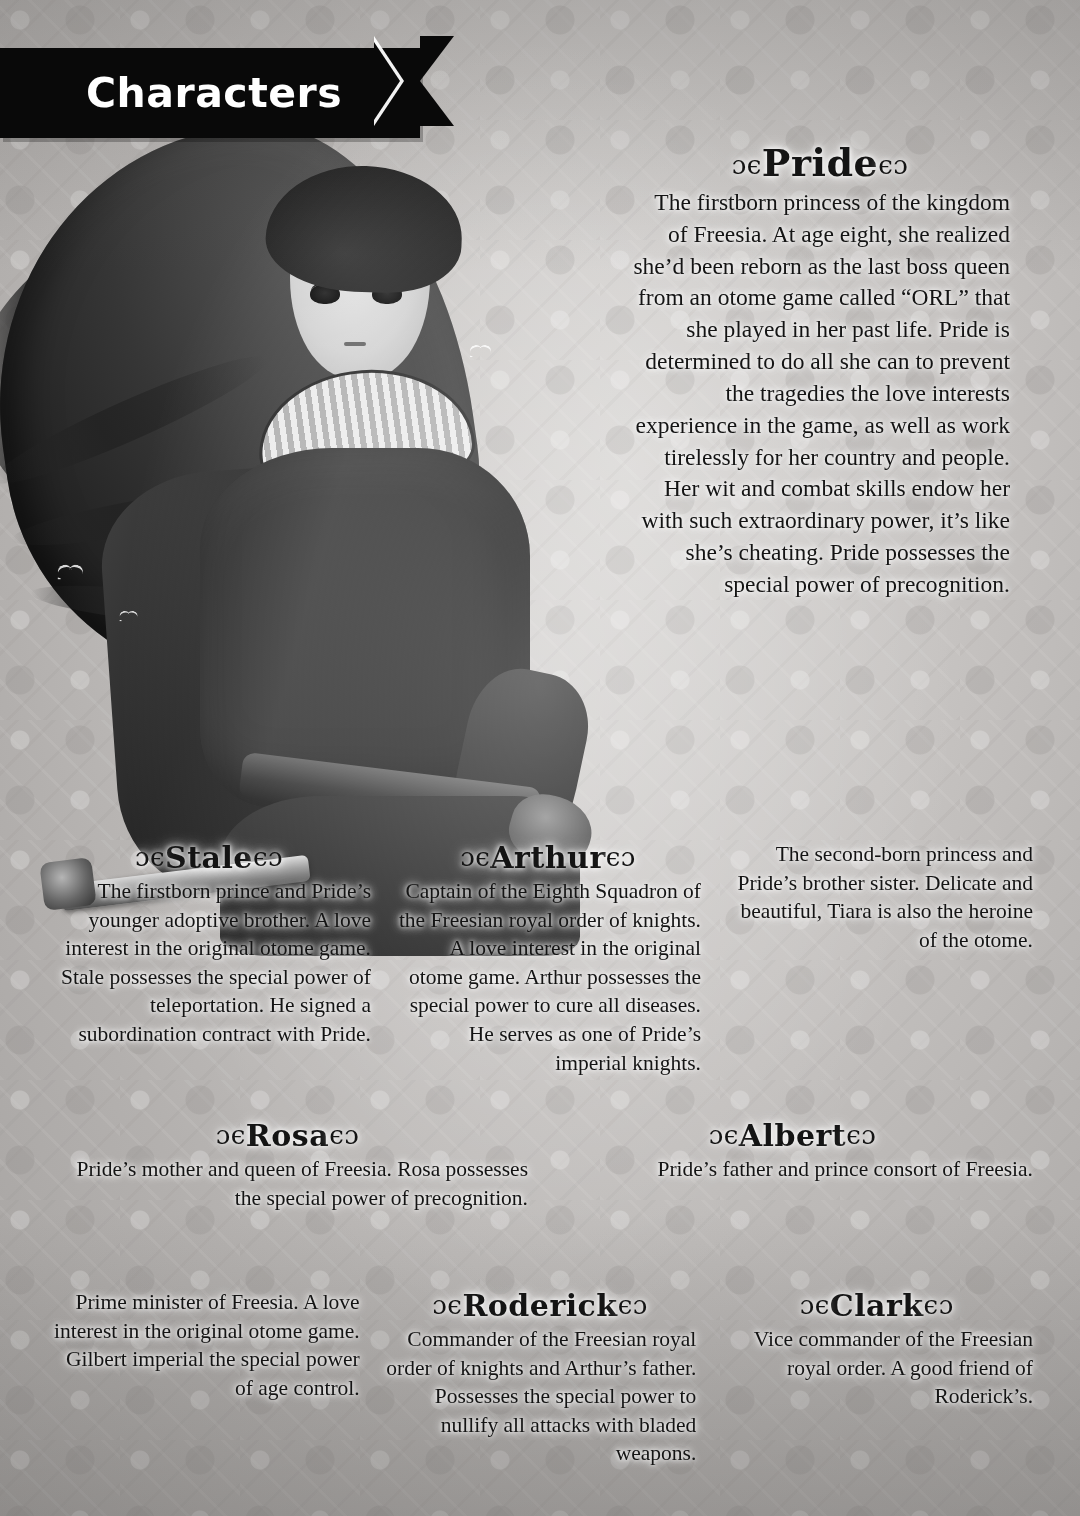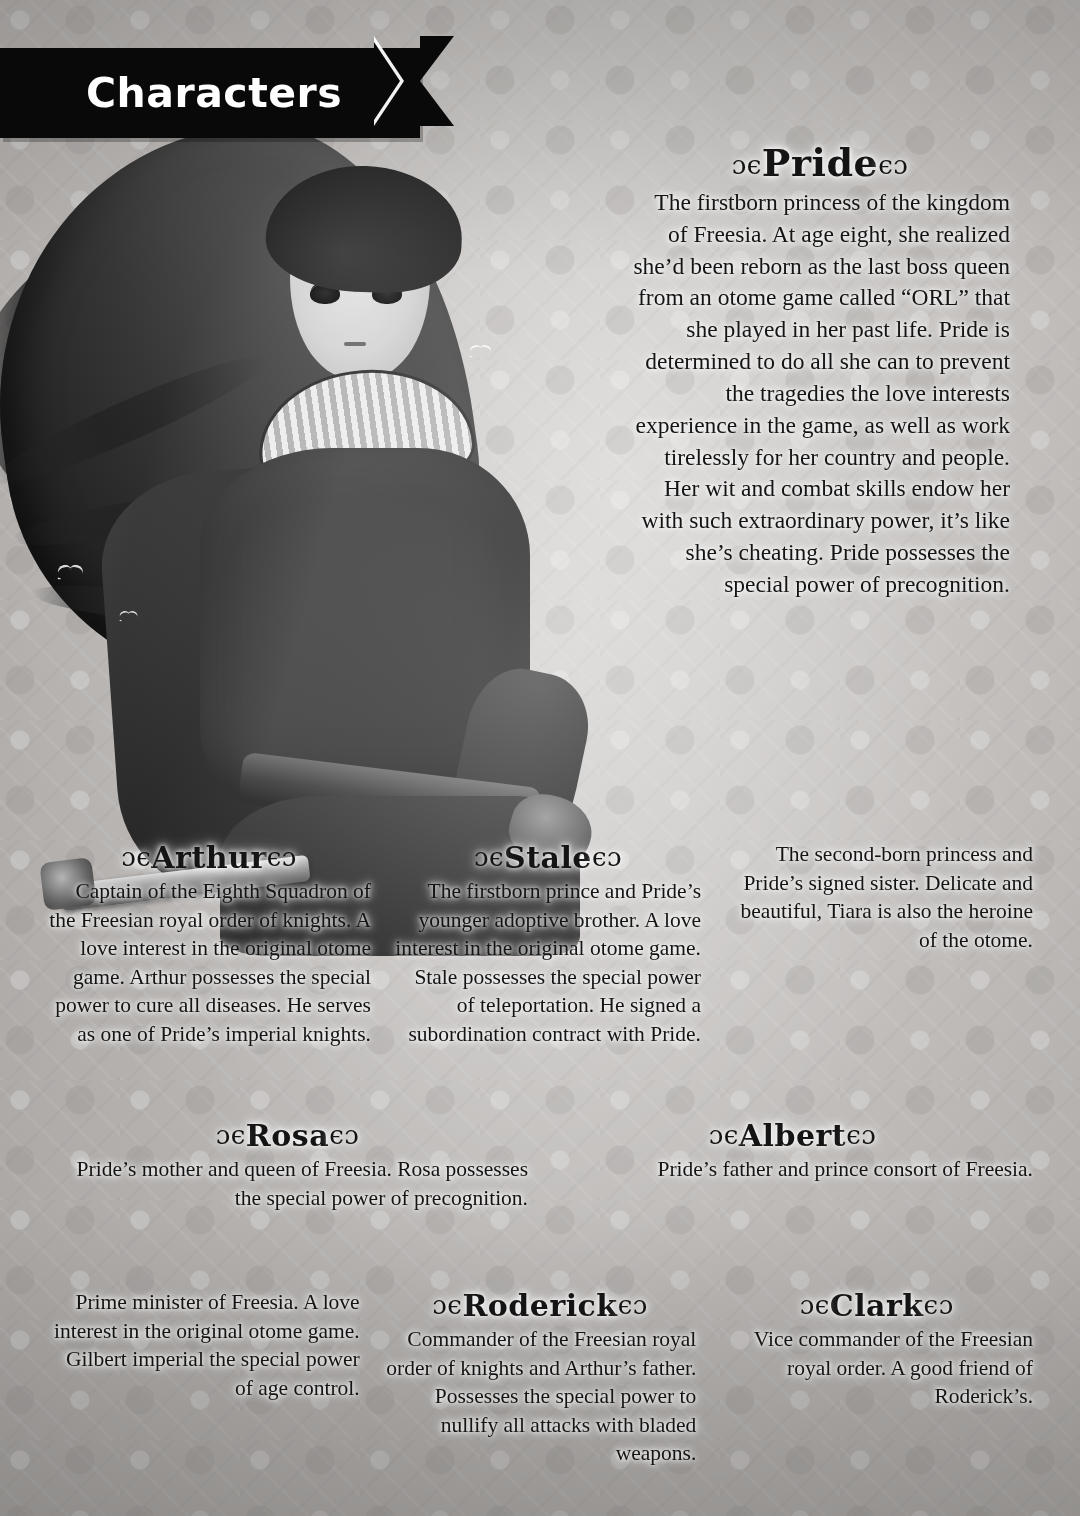--- a/index.html
+++ b/index.html
@@ -391,32 +391,32 @@
   <div class="pride-block">
     <div class="name">
       <span class="flourish">ɔє</span><span>Pride</span><span class="flourish">єɔ</span>
     </div>
     <div class="desc">The firstborn princess of the kingdom of Freesia. At age eight, she realized she’d been reborn as the last boss queen from an otome game called “ORL” that she played in her past life. Pride is determined to do all she can to prevent the tragedies the love interests experience in the game, as well as work tirelessly for her country and people. Her wit and combat skills endow her with such extraordinary power, it’s like she’s cheating. Pride possesses the special power of precognition.</div>
   </div>
 
   <div class="row row-1">
     <div class="col">
       <div class="name">
+        <span class="flourish">ɔє</span><span>Stale</span><span class="flourish">єɔ</span>
+      </div>
+      <div class="desc">The firstborn prince and Pride’s younger adoptive brother. A love interest in the original otome game. Stale possesses the special power of teleportation. He signed a subordination contract with Pride.</div>
+    </div>
+    <div class="col">
+      <div class="name">
         <span class="flourish">ɔє</span><span>Arthur</span><span class="flourish">єɔ</span>
       </div>
       <div class="desc">Captain of the Eighth Squadron of the Freesian royal order of knights. A love interest in the original otome game. Arthur possesses the special power to cure all diseases. He serves as one of Pride’s imperial knights.</div>
     </div>
     <div class="col">
-      <div class="name">
-        <span class="flourish">ɔє</span><span>Stale</span><span class="flourish">єɔ</span>
-      </div>
-      <div class="desc">The firstborn prince and Pride’s younger adoptive brother. A love interest in the original otome game. Stale possesses the special power of teleportation. He signed a subordination contract with Pride.</div>
-    </div>
-    <div class="col">
-      <div class="desc">The second-born princess and Pride’s signed sister. Delicate and beautiful, Tiara is also the heroine of the otome.</div>
+      <div class="desc">The second-born princess and Pride’s brother sister. Delicate and beautiful, Tiara is also the heroine of the otome.</div>
     </div>
   </div>
 
   <div class="row row-2">
     <div class="col">
       <div class="name">
         <span class="flourish">ɔє</span><span>Rosa</span><span class="flourish">єɔ</span>
       </div>
       <div class="desc">Pride’s mother and queen of Freesia. Rosa possesses the special power of precognition.</div>
     </div>

